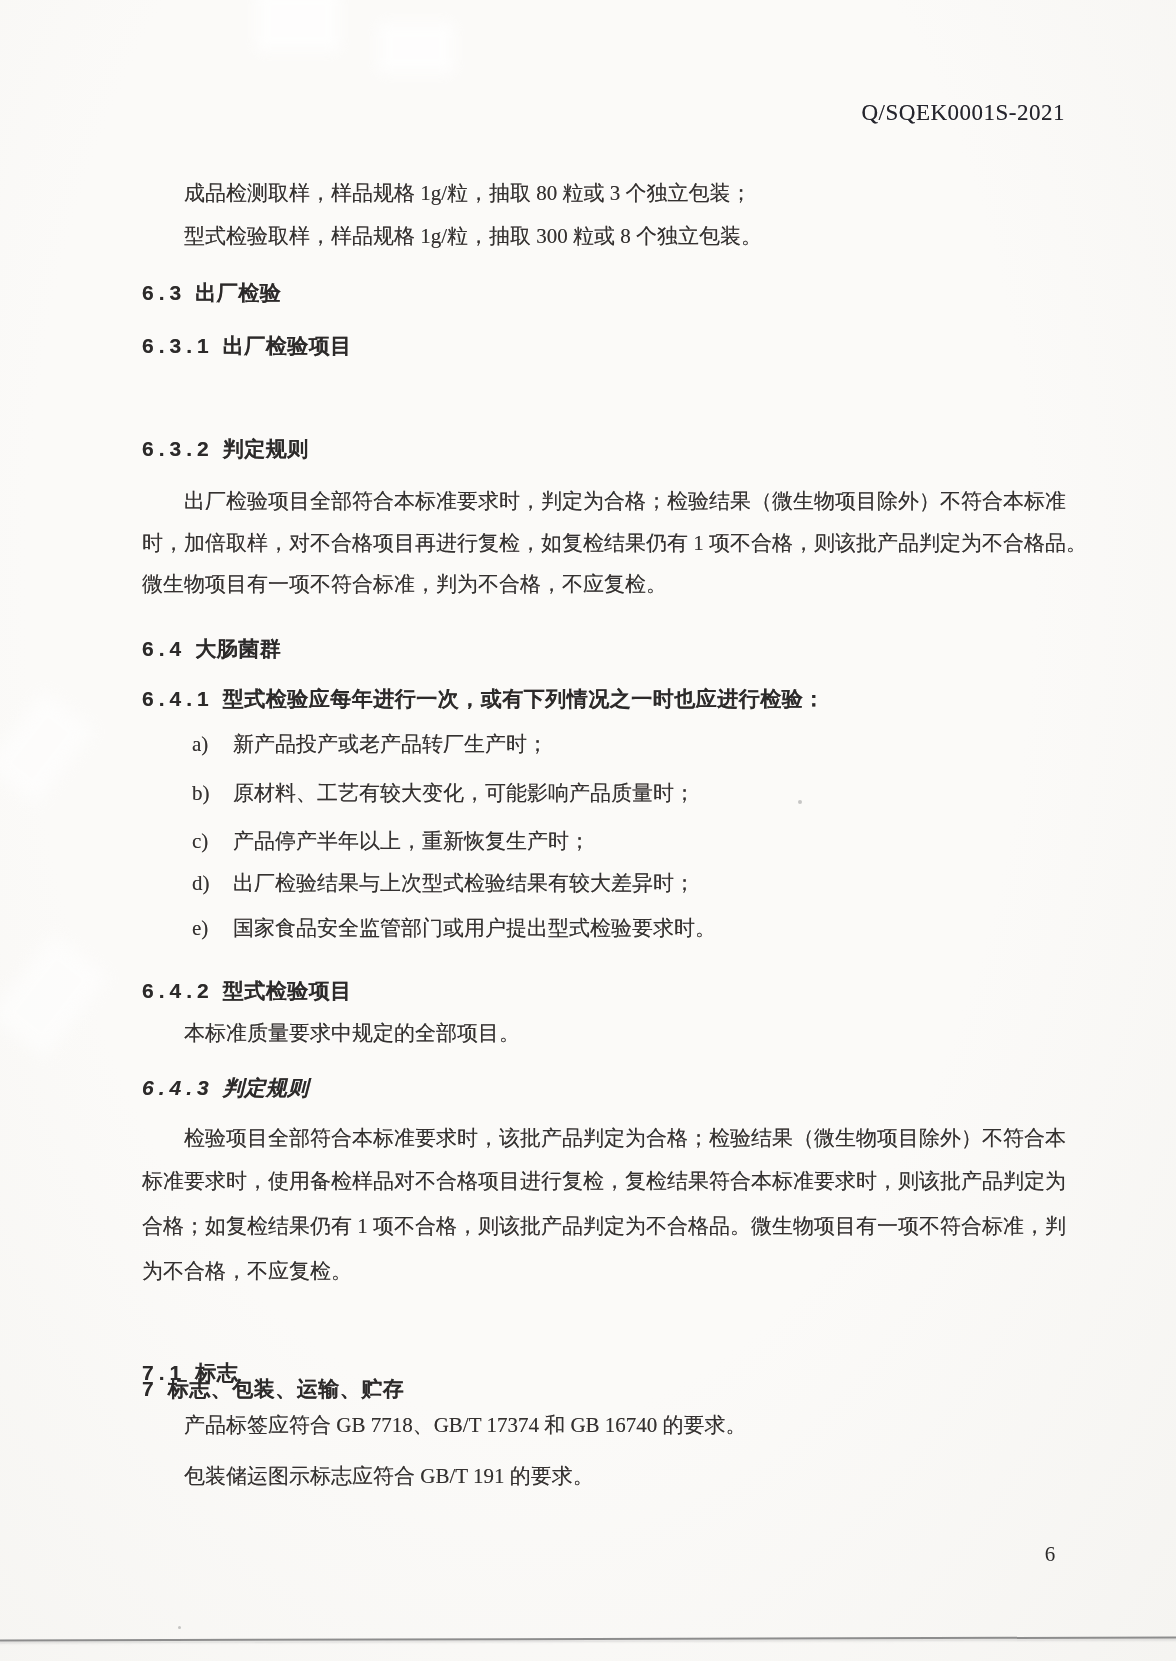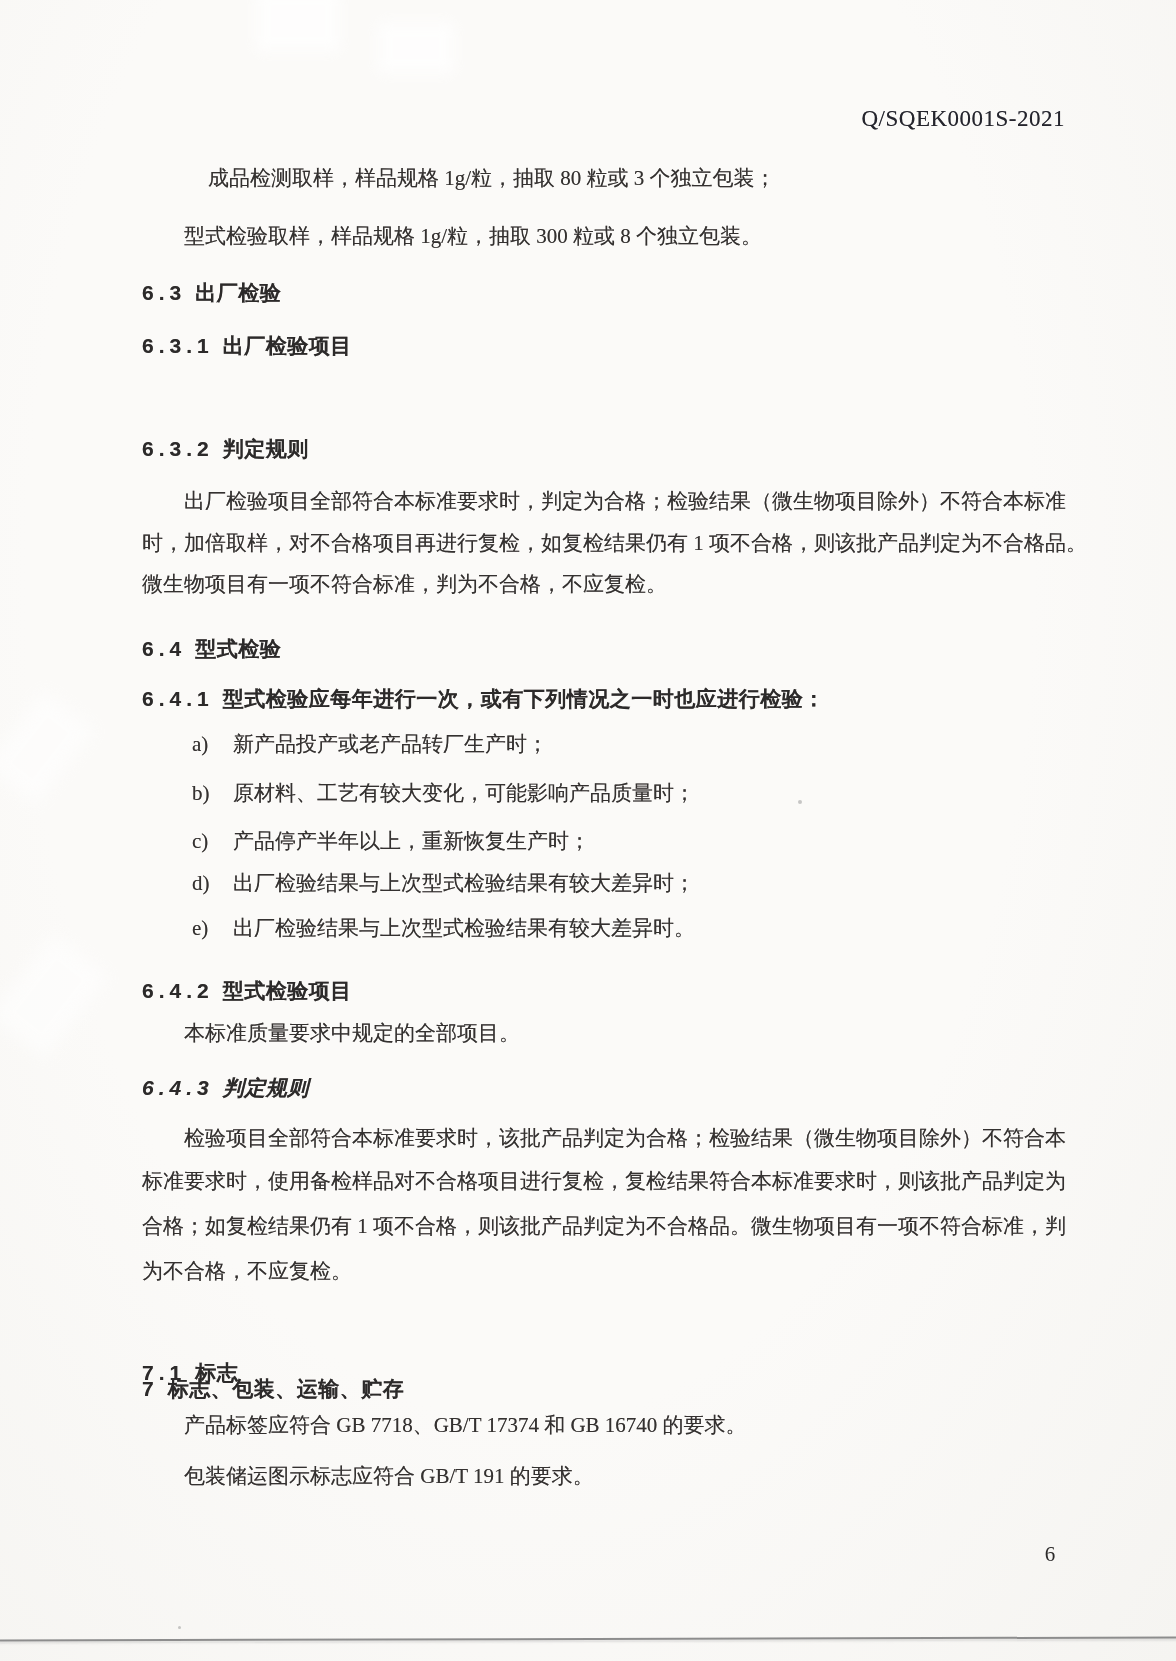--- a/index.html
+++ b/index.html
@@ -27,21 +27,21 @@
     font-family:"Liberation Sans","DejaVu Sans",sans-serif;
     font-weight:700;
     color:#2c2a2a;
     letter-spacing:.5px;
   }
   .hnum{letter-spacing:5px;margin-right:9px;}
   .list-item{left:192px;}
   .li-marker{display:inline-block;width:41px;}
   .doc-header{
     position:absolute;
-    top:106px;left:0;right:111px;
+    top:100px;left:0;right:111px;
     text-align:right;
     font-size:23px;
     letter-spacing:.5px;
     color:#25252d;
     text-shadow:0 0 .5px rgba(40,40,50,.5);
   }
   .page-num{
     position:absolute;
     top:1542px;left:1038px;
     width:24px;text-align:center;
@@ -73,59 +73,59 @@
 
   <div class="scan-patch" style="left:256px;top:-10px;width:84px;height:62px;"></div>
   <div class="scan-patch" style="left:378px;top:22px;width:76px;height:52px;"></div>
   <div class="scan-streak" style="left:8px;top:700px;width:64px;height:96px;"></div>
   <div class="scan-streak" style="left:14px;top:944px;width:70px;height:104px;"></div>
   <div class="scan-dot" style="left:798px;top:800px;"></div>
   <div class="scan-dot" style="left:178px;top:1626px;width:3px;height:3px;"></div>
 
   <div class="doc-header">Q/SQEK0001S-2021</div>
 
-  <div class="line body-indent" style="top:165px;margin-left:24px;">成品检测取样，样品规格 1g/粒，抽取 80 粒或 3 个独立包装；</div>
+  <div class="line body-indent" style="top:180px;">成品检测取样，样品规格 1g/粒，抽取 80 粒或 3 个独立包装；</div>
   <div class="line body-indent" style="top:223px;">型式检验取样，样品规格 1g/粒，抽取 300 粒或 8 个独立包装。</div>
 
   <div class="line heading" style="top:280px;">
     <span class="hnum">6.3</span><span>出厂检验</span>
   </div>
 
   <div class="line heading" style="top:333px;">
     <span class="hnum">6.3.1</span><span>出厂检验项目</span>
   </div>
 
   <div class="line heading" style="top:436px;">
     <span class="hnum">6.3.2</span><span>判定规则</span>
   </div>
   <div class="line body-indent" style="top:488px;">出厂检验项目全部符合本标准要求时，判定为合格；检验结果（微生物项目除外）不符合本标准</div>
   <div class="line body-flush" style="top:530px;">时，加倍取样，对不合格项目再进行复检，如复检结果仍有 1 项不合格，则该批产品判定为不合格品。</div>
   <div class="line body-flush" style="top:571px;">微生物项目有一项不符合标准，判为不合格，不应复检。</div>
 
   <div class="line heading" style="top:636px;">
-    <span class="hnum">6.4</span><span>型式检验</span>
+    <span class="hnum">6.4</span><span>大肠菌群</span>
   </div>
 
   <div class="line heading" style="top:686px;">
     <span class="hnum">6.4.1</span><span>型式检验应每年进行一次，或有下列情况之一时也应进行检验：</span>
   </div>
   <div class="line list-item" style="top:731px;">
     <span class="li-marker">a)</span><span>新产品投产或老产品转厂生产时；</span>
   </div>
   <div class="line list-item" style="top:780px;">
     <span class="li-marker">b)</span><span>原材料、工艺有较大变化，可能影响产品质量时；</span>
   </div>
   <div class="line list-item" style="top:828px;">
     <span class="li-marker">c)</span><span>产品停产半年以上，重新恢复生产时；</span>
   </div>
   <div class="line list-item" style="top:870px;">
     <span class="li-marker">d)</span><span>出厂检验结果与上次型式检验结果有较大差异时；</span>
   </div>
   <div class="line list-item" style="top:915px;">
-    <span class="li-marker">e)</span><span>出厂检验结果与上次型式检验结果有较大差异时。</span>
+    <span class="li-marker">e)</span><span>国家食品安全监管部门或用户提出型式检验要求时。</span>
   </div>
 
   <div class="line heading" style="top:978px;">
     <span class="hnum">6.4.2</span><span>型式检验项目</span>
   </div>
   <div class="line body-indent" style="top:1020px;">本标准质量要求中规定的全部项目。</div>
 
   <div class="line heading" style="top:1075px;font-style:italic;">
     <span class="hnum">6.4.3</span><span>判定规则</span>
   </div>

